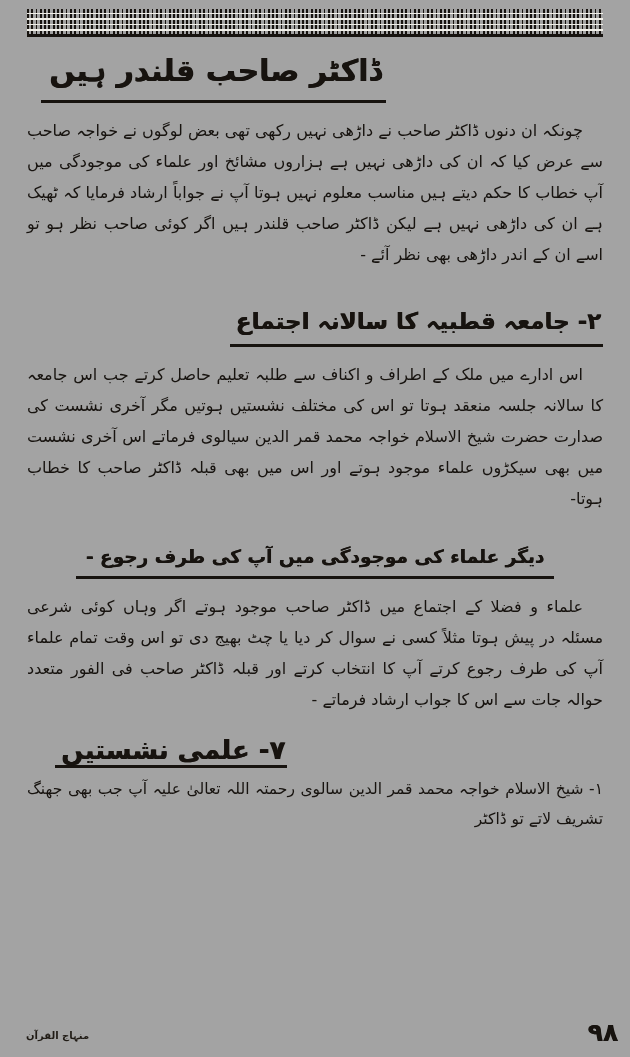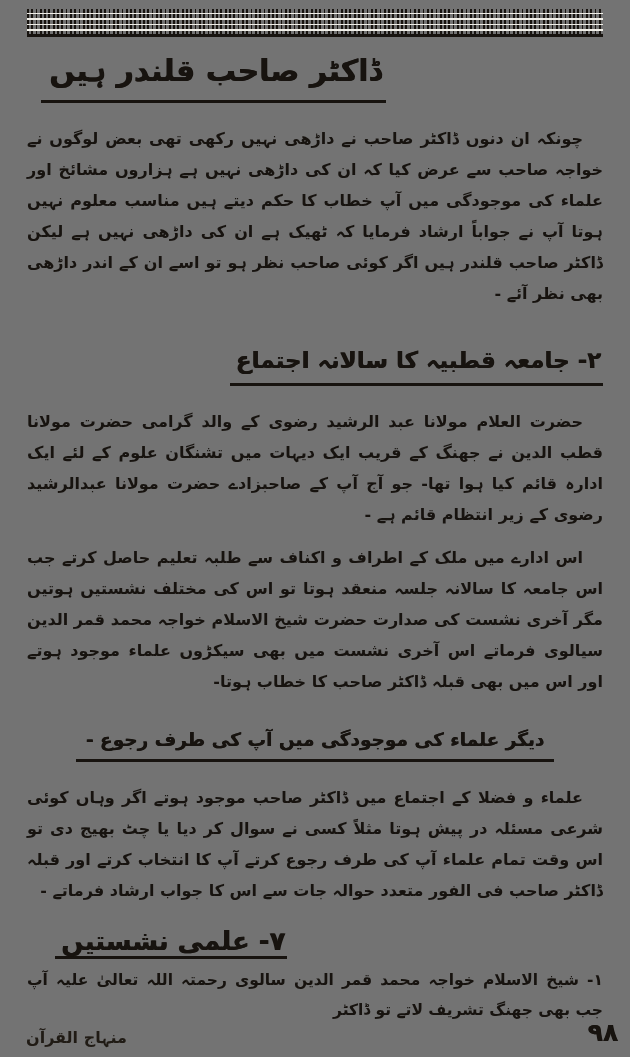--- a/index.html
+++ b/index.html
@@ -1,21 +1,21 @@
 <!DOCTYPE html>
 <html lang="ur" dir="rtl"><head>
 <meta charset="utf-8">
 <style>
   html, body { margin: 0; padding: 0; background: #e8e6df; }
   .page {
     position: relative;
     width: 630px;
     height: 1057px;
     margin: 0;
-    background: #737373;
+    background: #a3a3a3;
     direction: rtl;
     font-family: "DejaVu Sans", sans-serif;
     color: #17130f;
     overflow: hidden;
     box-sizing: border-box;
     padding: 0 27px;
   }
   
   .hatch {
     margin-top: 9px;
@@ -29,25 +29,24 @@
   .main-title {
     display: inline-block;
     margin: 0;
     font-size: 30px;
     font-weight: bold;
     text-shadow: 0.7px 0 0 #17130f;
     padding: 6px 4px 12px 8px;
     border-bottom: 3.5px solid #17130f;
   }
   .para {
-    margin: 20px 0 0 0;
+    margin: 12px 0 0 0;
     font-size: 16px;
     line-height: 31px;
     text-align: justify;
-    font-weight: bold;
   }
   .indent { text-indent: 20px; }
   .h-row { margin-top: 38px; text-align: right; }
   .s-heading {
     display: inline-block;
     margin: 0;
     font-size: 23px;
     font-weight: bold;
     text-shadow: 0.6px 0 0 #17130f;
     padding: 0 2px 10px 6px;
@@ -64,22 +63,22 @@
     text-shadow: 0.4px 0 0 #17130f;
     padding: 0 10px 9px 10px;
     border-bottom: 3px solid #17130f;
   }
   .tight { margin-top: 12px; }
   .hadith-para { margin-top: 28px; }
   .list-item { margin-top: 6px; font-size: 15.5px; line-height: 30px; }
   .stamp {
     position: absolute;
     left: 26px;
-    bottom: 10px;
-    font-size: 16px;
+    bottom: 16px;
+    font-size: 10px;
     font-weight: bold;
     letter-spacing: -0.5px;
     color: #201b15;
   }
   .page-number {
     position: absolute;
     right: 12px;
     bottom: 10px;
     font-size: 25px;
     font-weight: bold;
@@ -96,21 +95,20 @@
   <div class="title-row">
     <h1 class="main-title">ڈاکٹر صاحب قلندر ہیں</h1>
   </div>
 
   <p class="para indent">چونکہ ان دنوں ڈاکٹر صاحب نے داڑھی نہیں رکھی تھی بعض لوگوں نے خواجہ صاحب سے عرض کیا کہ ان کی داڑھی نہیں ہے ہزاروں مشائخ اور علماء کی موجودگی میں آپ خطاب کا حکم دیتے ہیں مناسب معلوم نہیں ہوتا آپ نے جواباً ارشاد فرمایا کہ ٹھیک ہے ان کی داڑھی نہیں ہے لیکن ڈاکٹر صاحب قلندر ہیں اگر کوئی صاحب نظر ہو تو اسے ان کے اندر داڑھی بھی نظر آئے -</p>
 
   <div class="h-row">
     <h2 class="s-heading">۲- جامعہ قطبیہ کا سالانہ اجتماع</h2>
   </div>
 
-  <p class="para indent">حضرت العلام مولانا عبد الرشید رضوی کے والد گرامی حضرت مولانا قطب الدین نے جھنگ کے قریب ایک دیہات میں تشنگان علوم کے لئے ایک ادارہ قائم کیا ہوا تھا- جو آج آپ کے صاحبزادے حضرت مولانا عبدالرشید رضوی کے زیر انتظام قائم ہے -</p>
 
   <p class="para indent tight">اس ادارے میں ملک کے اطراف و اکناف سے طلبہ تعلیم حاصل کرتے جب اس جامعہ کا سالانہ جلسہ منعقد ہوتا تو اس کی مختلف نشستیں ہوتیں مگر آخری نشست کی صدارت حضرت شیخ الاسلام خواجہ محمد قمر الدین سیالوی فرماتے اس آخری نشست میں بھی سیکڑوں علماء موجود ہوتے اور اس میں بھی قبلہ ڈاکٹر صاحب کا خطاب ہوتا-</p>
 
   <div class="sub-row">
     <h3 class="sub-heading">دیگر علماء کی موجودگی میں آپ کی طرف رجوع -</h3>
   </div>
 
   <p class="para indent">علماء و فضلا کے اجتماع میں ڈاکٹر صاحب موجود ہوتے اگر وہاں کوئی شرعی مسئلہ در پیش ہوتا مثلاً کسی نے سوال کر دیا یا چٹ بھیج دی تو اس وقت تمام علماء آپ کی طرف رجوع کرتے آپ کا انتخاب کرتے اور قبلہ ڈاکٹر صاحب فی الفور متعدد حوالہ جات سے اس کا جواب ارشاد فرماتے -</p>
 
   <div class="h-row h-row-7">

